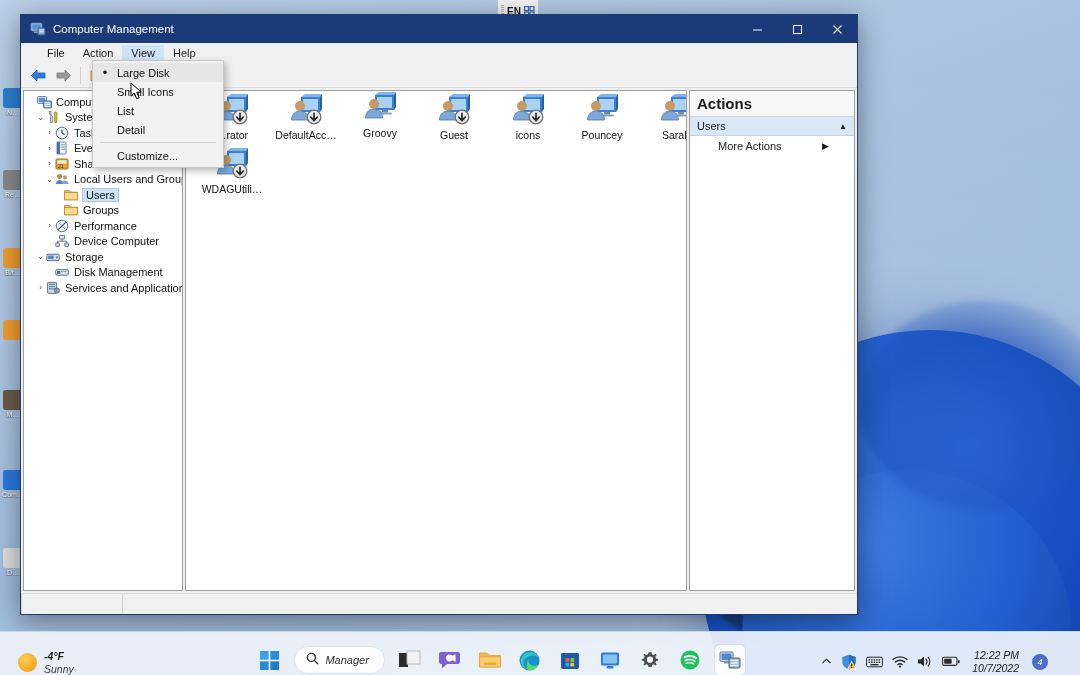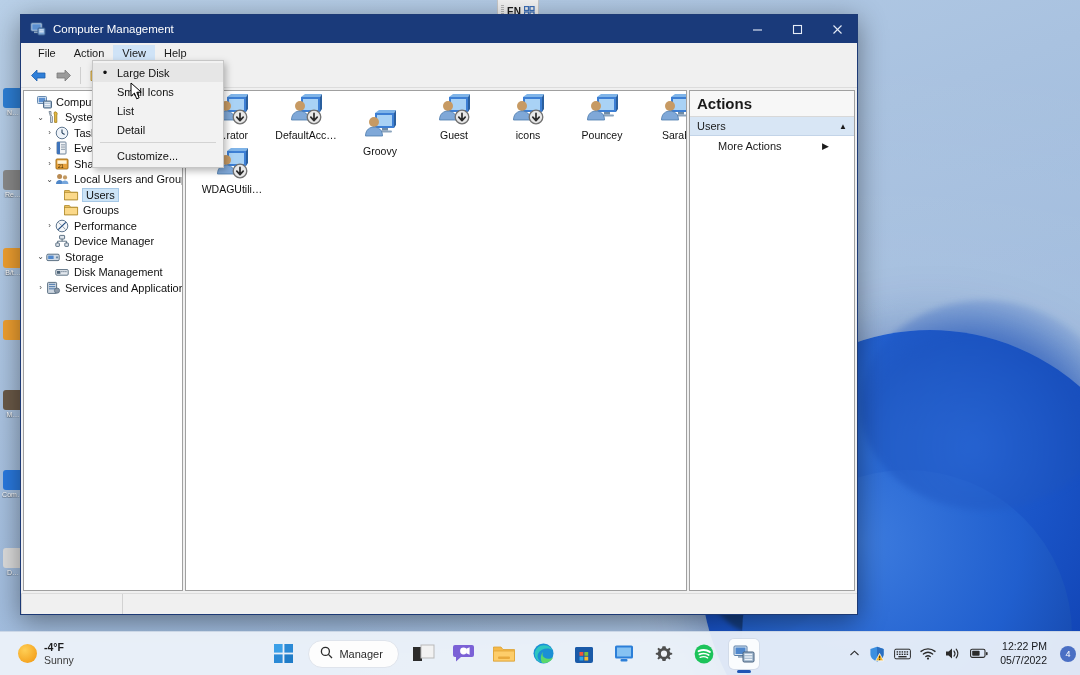--- a/index.html
+++ b/index.html
@@ -43,21 +43,21 @@
   .deskicon .glyph{width:20px;height:20px;display:block;margin:0 auto;border-radius:3px;}
   .deskicon .cap{
     font-size:7px;color:#fff;text-shadow:0 1px 2px rgba(0,0,0,.8);
     display:block;white-space:nowrap;overflow:hidden;margin-top:1px;
   }
   
   #taskbar{
     position:absolute;left:0;bottom:0;width:1080px;height:43px;
     background:rgba(238,243,250,0.93);
     border-top:1px solid rgba(200,212,228,.9);
-    display:flex;align-items:center;
+    display:flex;align-items:flex-end;font-style:italic;
   }
   #weather{display:flex;align-items:center;gap:7px;padding-left:18px;width:160px;}
   #weather .sun{
     width:19px;height:19px;border-radius:50%;
     background:radial-gradient(circle at 36% 32%,#ffcf56,#f5a623 70%,#e89410);
     flex:none;
   }
   #weather .wtxt{line-height:1.18;}
   #weather .temp{font-size:10.5px;font-weight:bold;color:#1c1c1c;display:block;}
   #weather .cond{font-size:10.5px;color:#3b3b3b;display:block;}
@@ -69,21 +69,21 @@
   .tbicon.active{background:rgba(255,255,255,.85);box-shadow:0 0 0 1px rgba(0,0,0,.05);}
   .tbicon.active::after{
     content:"";position:absolute;bottom:-4px;left:50%;transform:translateX(-50%);
     width:14px;height:3px;border-radius:2px;background:#1f55b5;
   }
   #searchpill{
     height:26px;border-radius:14px;background:#fdfdfd;border:1px solid #dfe4ec;
     display:flex;align-items:center;gap:6px;padding:0 15px 0 11px;
   }
   #searchpill .slabel{font-size:11px;color:#2b2b2b;}
-  #tray{display:flex;align-items:center;gap:9px;padding-right:4px;}
+  #tray{display:flex;align-items:center;gap:9px;padding-right:32px;}
   #tray .tritem{display:flex;align-items:center;justify-content:center;}
   #clock{text-align:right;line-height:1.25;margin-left:3px;}
   #clock span{display:block;font-size:10.5px;color:#16181c;}
   #notifbadge{
     width:16px;height:16px;border-radius:50%;background:#4a6fc4;color:#fff;
     font-size:9px;display:flex;align-items:center;justify-content:center;margin-left:4px;
   }
   
   #langbar{
     position:absolute;left:497px;top:0px;width:42px;height:24px;
@@ -105,21 +105,21 @@
   }
   #titlebar .ticon{width:16px;height:16px;margin:0 7px 0 9px;flex:none;}
   #titlebar .ttext{color:#fff;font-size:11.5px;flex:1;}
   .wbtn{
     width:40px;height:28px;display:flex;align-items:center;justify-content:center;
     color:#e6ecf7;font-size:12px;
   }
   
   #menubar{
     height:19px;background:#f0f0f0;display:flex;align-items:center;flex:none;
-    padding-left:8px;border-bottom:1px solid #f0f0f0;position:relative;z-index:30;
+    padding-left:17px;border-bottom:1px solid #f0f0f0;position:relative;z-index:30;
   }
   .menuitem{font-size:11px;color:#1a1a1a;padding:2px 9px;}
   .menuitem.open{background:#cfe3f7;}
   
   #toolbar{
     height:24px;background:#f0f0f0;display:flex;align-items:center;flex:none;
     padding-left:6px;gap:3px;border-bottom:1px solid #dcdcdc;
   }
   .tbsep{width:1px;height:17px;background:#cfcfcf;margin:0 3px;}
   .tbbtn{width:22px;height:20px;display:flex;align-items:center;justify-content:center;}
@@ -387,21 +387,21 @@
           <span class="exp"></span>
           <span class="ic"><svg width="15" height="14" viewBox="0 0 15 14">
               <rect x="4.6" y="1.4" width="5" height="3.6" rx="0.6" fill="#dfe5ec" stroke="#4e6478" stroke-width="0.9"></rect>
               <line x1="7.1" y1="5" x2="7.1" y2="7.2" stroke="#4e6478" stroke-width="0.9"></line>
               <line x1="2.6" y1="7.2" x2="11.6" y2="7.2" stroke="#4e6478" stroke-width="0.9"></line>
               <line x1="2.6" y1="7.2" x2="2.6" y2="9" stroke="#4e6478" stroke-width="0.9"></line>
               <line x1="11.6" y1="7.2" x2="11.6" y2="9" stroke="#4e6478" stroke-width="0.9"></line>
               <rect x="0.8" y="9" width="3.6" height="3.4" rx="0.5" fill="#dfe5ec" stroke="#4e6478" stroke-width="0.9"></rect>
               <rect x="9.8" y="9" width="3.6" height="3.4" rx="0.5" fill="#dfe5ec" stroke="#4e6478" stroke-width="0.9"></rect>
             </svg></span>
-          <span class="lbl">Device Manager</span>
+          <span class="lbl">Device Computer</span>
         </div>
         <div class="trow" style="padding-left: 11px;">
           <span class="exp">⌄</span>
           <span class="ic"><svg width="15" height="14" viewBox="0 0 15 14">
               <rect x="0.8" y="4.2" width="12.4" height="6.4" rx="1.2" fill="#cfdae6" stroke="#4e6478" stroke-width="0.9"></rect>
               <rect x="2.2" y="5.6" width="5.4" height="3.4" fill="#4f87cc"></rect>
               <circle cx="11" cy="7.4" r="1.1" fill="#6b8aa6"></circle>
             </svg></span>
           <span class="lbl">Storage</span>
         </div>
@@ -452,21 +452,21 @@
               <rect x="14" y="6" width="15" height="11" fill="#a9d2f5"></rect>
               <rect x="19" y="19" width="6" height="2.6" fill="#6f8ba6"></rect>
               <rect x="15" y="21.6" width="14" height="2" rx="1" fill="#8ba4bd"></rect>
               <circle cx="11" cy="13" r="5" fill="#c79a63"></circle>
               <path d="M2.5 27 C2.5 20.5 7 18 11 18 C15 18 19.5 20.5 19.5 27 Z" fill="#7fa8d8" stroke="#4d7bac" stroke-width="0.8"></path>
               <circle cx="25" cy="24" r="6.8" fill="#e8e8e8" stroke="#707070" stroke-width="1.3"></circle>
               <path d="M25 20.4 V26.4 M21.8 24.2 L25 27.6 L28.2 24.2" fill="none" stroke="#2b2b2b" stroke-width="1.7" stroke-linecap="round" stroke-linejoin="round"></path>
             </svg></span>
           <span class="ucap">DefaultAcc…</span>
         </div>
-        <div class="uitem" style="left: 157px; top: 18px;">
+        <div class="uitem" style="left: 157px; top: 0;">
           <span class="uic"><svg width="34" height="34" viewBox="0 0 34 34">
               <path d="M12 4 H31 L31 19 H12 Z" fill="#3d7fd4"></path>
               <path d="M12 4 L16 1 H33 L31 4 Z" fill="#7fb4e8"></path>
               <path d="M31 4 L33 1 L33 16 L31 19 Z" fill="#2a5f9e"></path>
               <rect x="14" y="6" width="15" height="11" fill="#a9d2f5"></rect>
               <rect x="19" y="19" width="6" height="2.6" fill="#6f8ba6"></rect>
               <rect x="15" y="21.6" width="14" height="2" rx="1" fill="#8ba4bd"></rect>
               <circle cx="11" cy="13" r="5" fill="#c79a63"></circle>
               <path d="M2.5 27 C2.5 20.5 7 18 11 18 C15 18 19.5 20.5 19.5 27 Z" fill="#7fa8d8" stroke="#4d7bac" stroke-width="0.8"></path>
             </svg></span>
@@ -751,17 +751,17 @@
     </span>
     <span class="tritem">
       <svg width="18" height="11" viewBox="0 0 18 11">
         <rect x="0.6" y="1.2" width="14.4" height="8.2" rx="1.6" fill="none" stroke="#2b2b2b" stroke-width="1.1"></rect>
         <rect x="2.2" y="2.8" width="7.4" height="5" rx="0.8" fill="#2b2b2b"></rect>
         <rect x="16" y="4" width="1.6" height="3.2" rx="0.7" fill="#2b2b2b"></rect>
       </svg>
     </span>
     <span id="clock">
       <span>12:22 PM</span>
-      <span>05/7/2022</span>
+      <span>10/7/2022</span>
     </span>
     <span id="notifbadge">4</span>
   </div>
 </div>
 
 </body></html>

